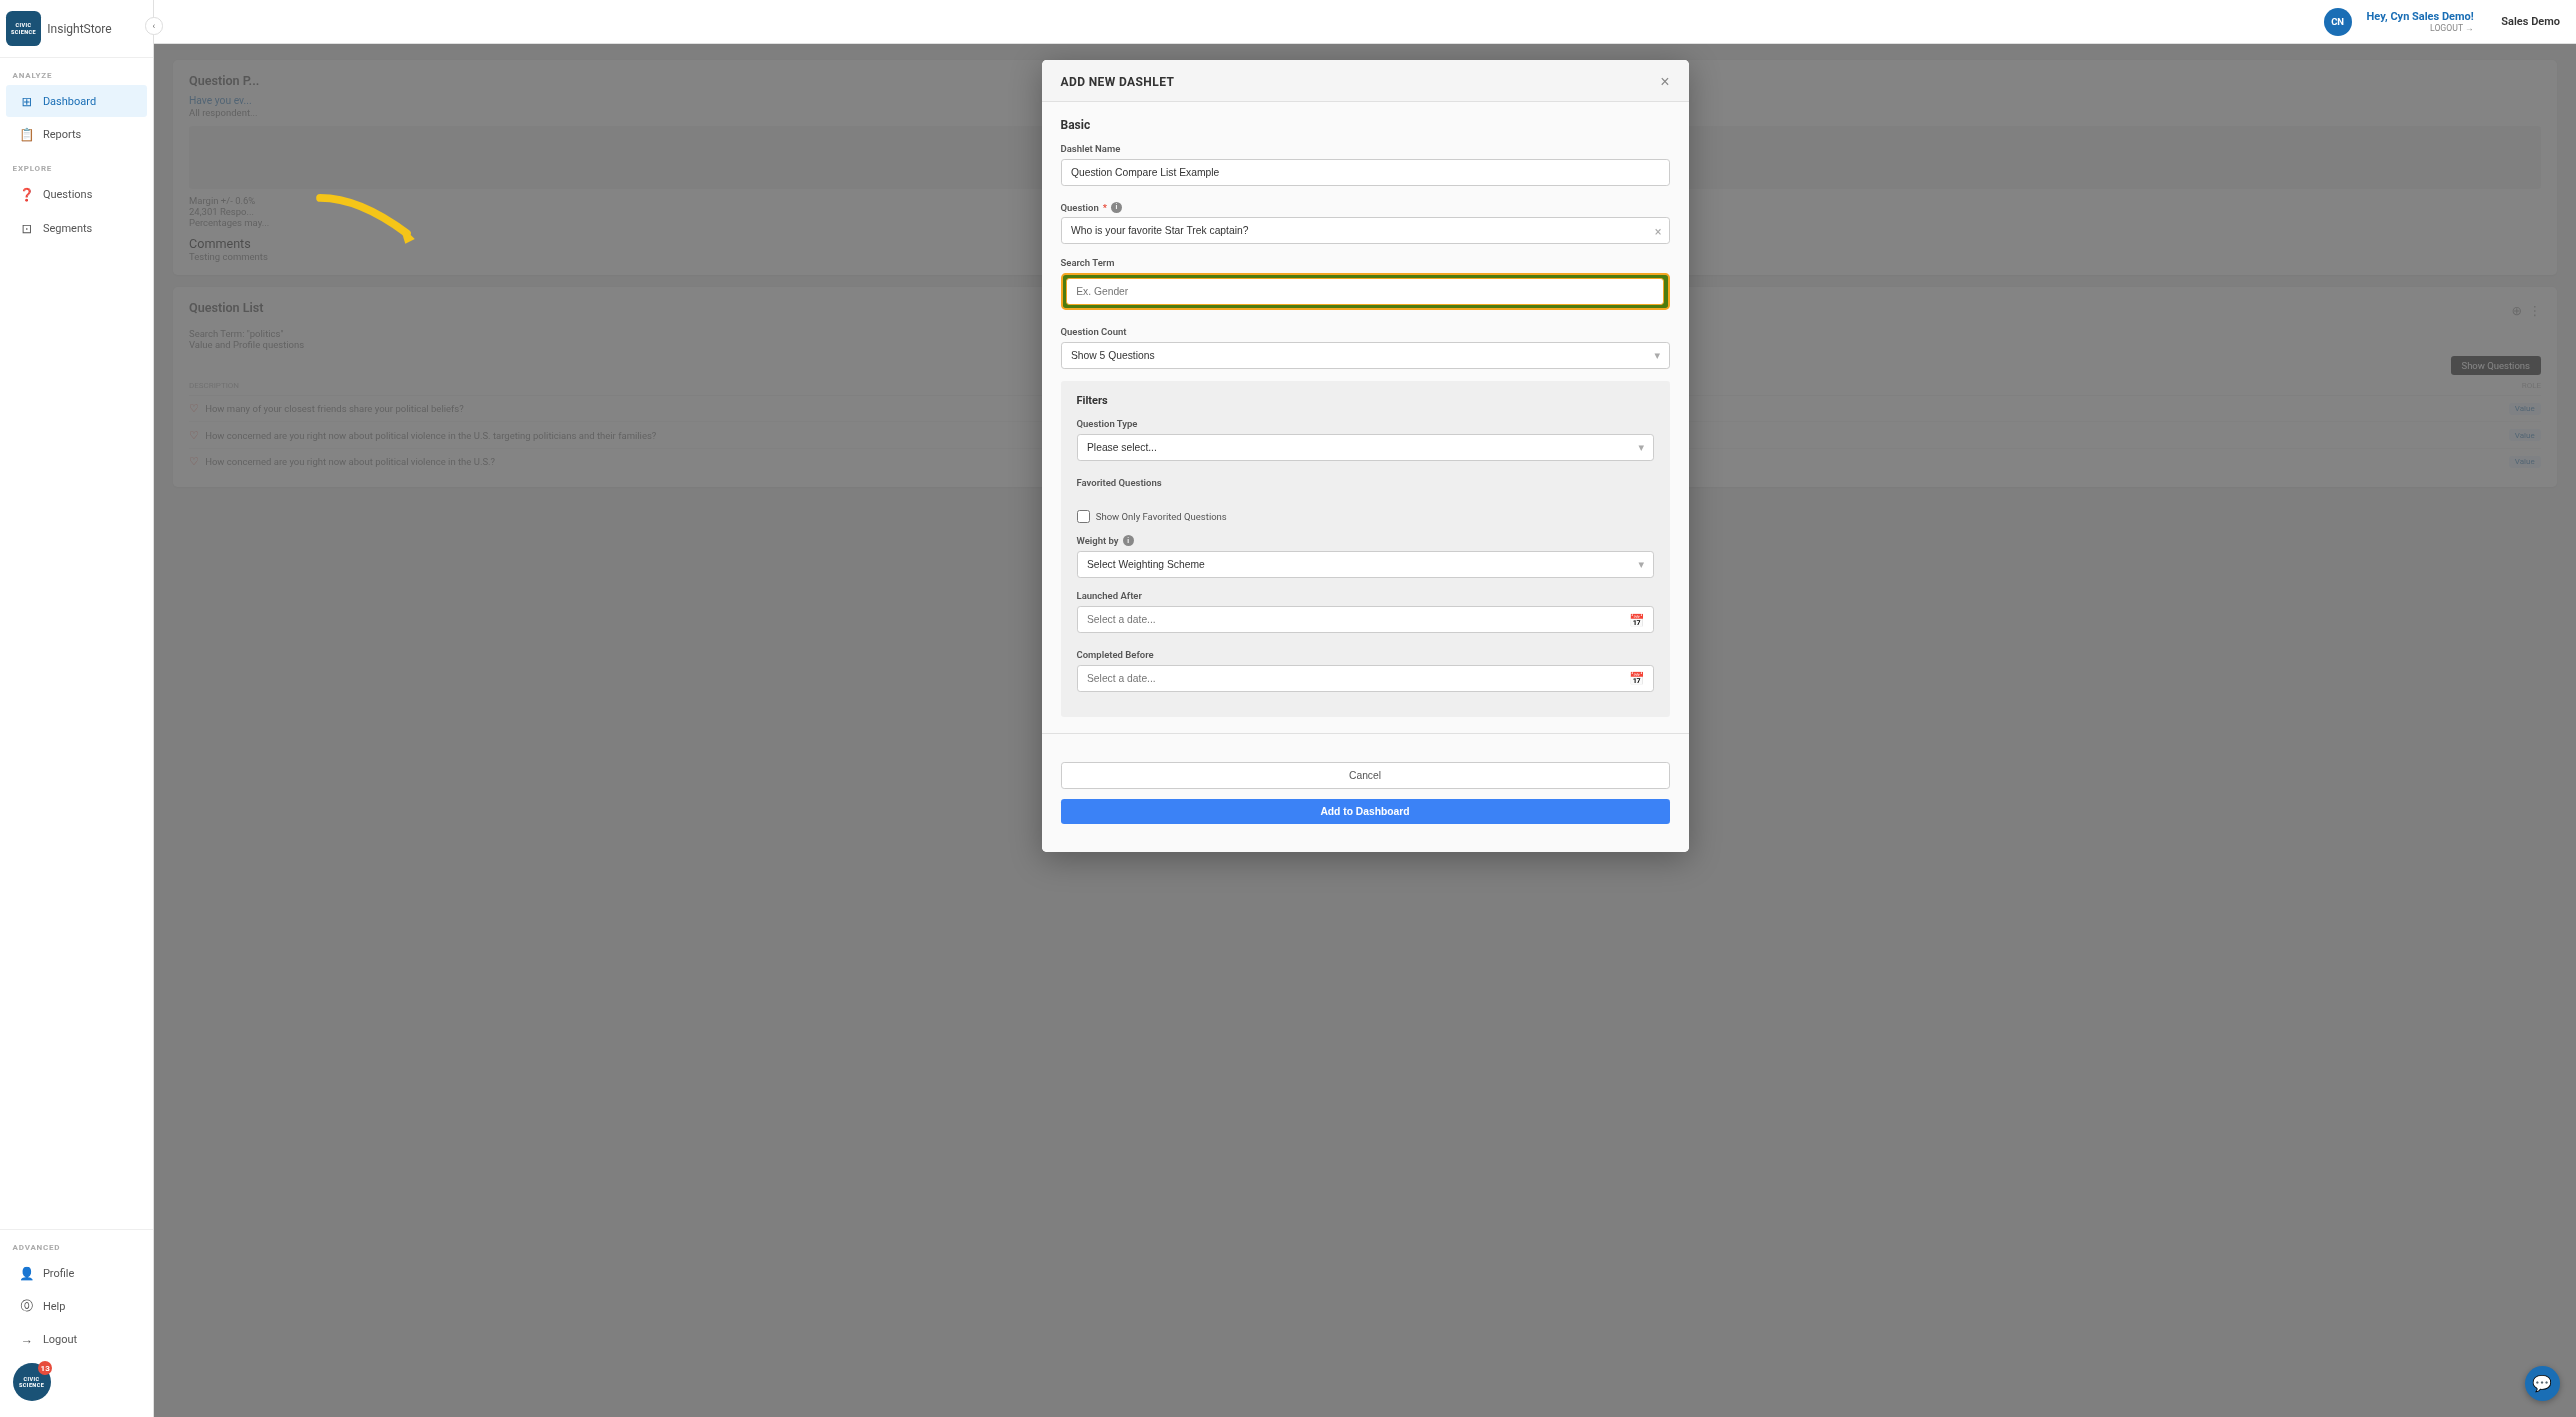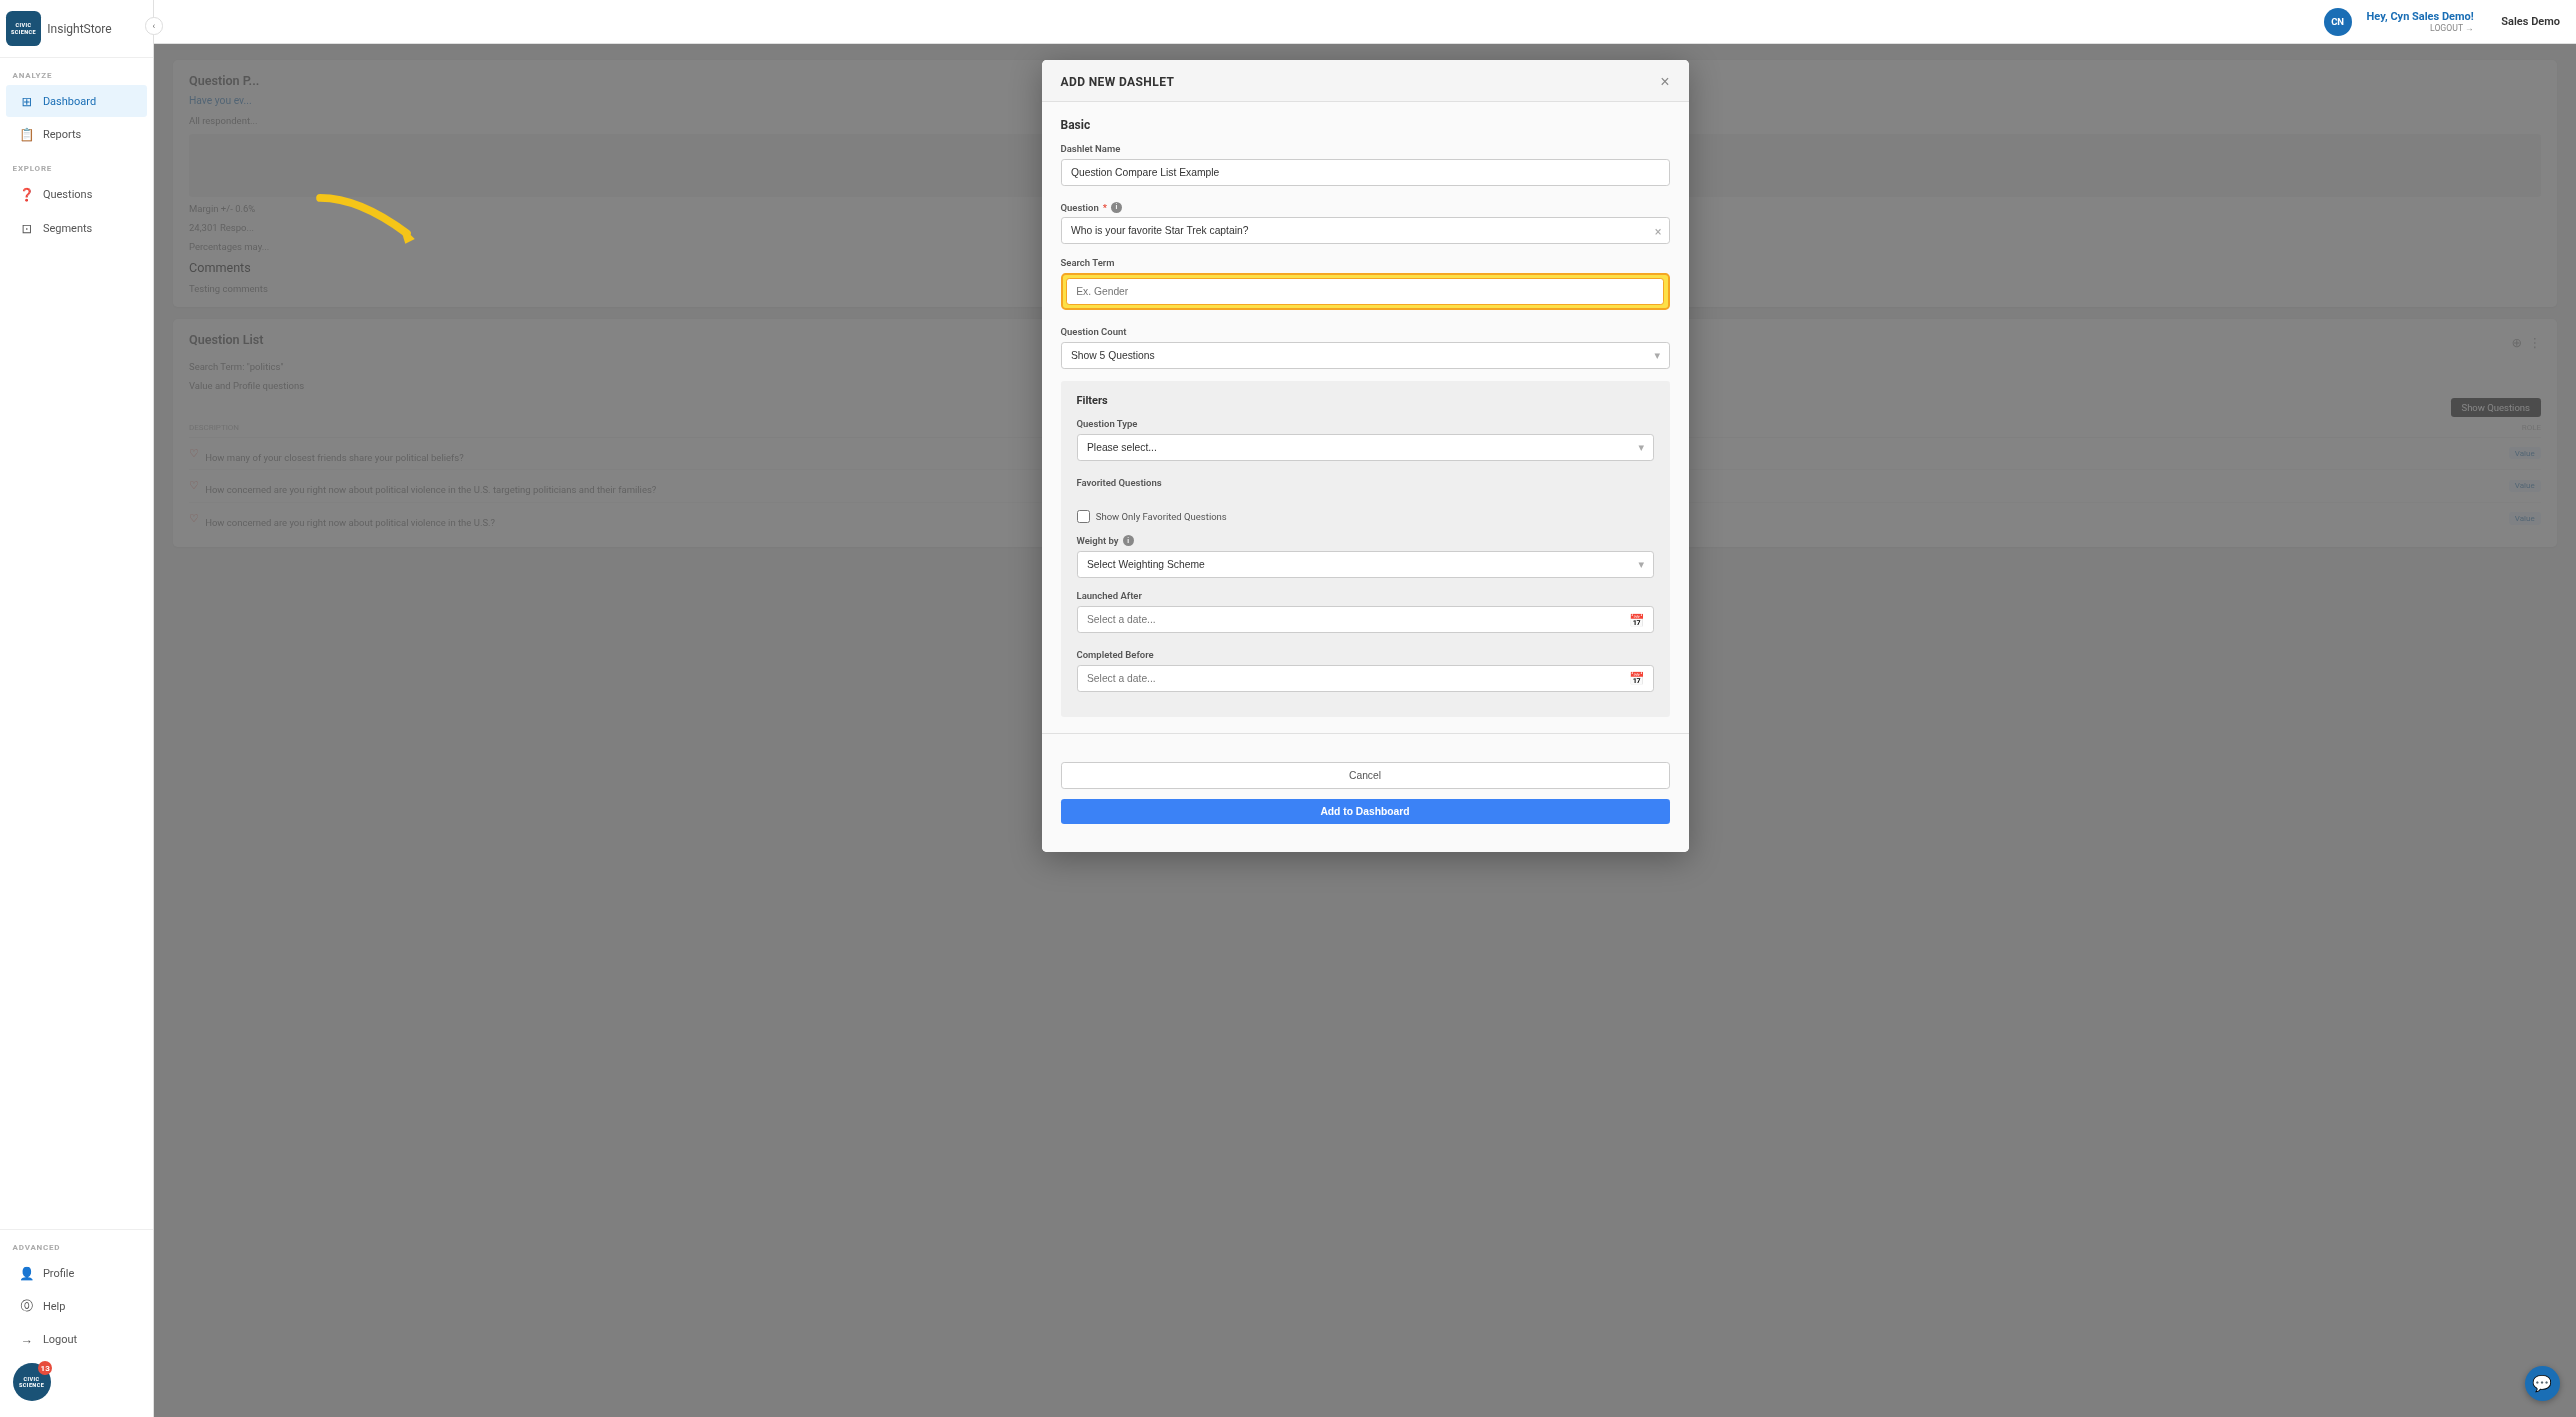--- a/index.html
+++ b/index.html
@@ -306,21 +306,21 @@
       border-radius: 3.2px;
       font-size: 10.3px;
       color: #aaa;
       background: #fff;
       outline: none;
     }
     .search-term-highlight {
       border: 2.4px solid #f5a623;
       border-radius: 4.7px;
       padding: 3.2px;
-      background: #fde047;
+      background: #4d7c0f;
     }
     .form-select {
       width: 100%;
       padding: 7px 9.5px;
       border: 0.8px solid #ccc;
       border-radius: 3.2px;
       font-size: 10.3px;
       color: #333;
       background: #fff;
       appearance: none;
@@ -390,21 +390,21 @@
     
     .bg-card {
       background: #fff;
       border-radius: 4.7px;
       padding: 12.6px 16px;
       margin-bottom: 12.6px;
       box-shadow: 0 0.8px 2.4px rgba(0,0,0,0.1);
     }
     .bg-title { font-size: 12.6px; font-weight: 600; color: #333; margin-bottom: 6.3px; }
     .bg-link { color: #1a6eb5; font-size: 10.3px; }
-    .bg-text { font-size: 9.5px; color: #666; margin-top: 8px; }
+    .bg-text { font-size: 9.5px; color: #666; }
 
     
     .chat-icon {
       position: fixed;
       bottom: 16px;
       right: 16px;
       width: 35px;
       height: 35px;
       background: #1a6eb5;
       border-radius: 50%;

